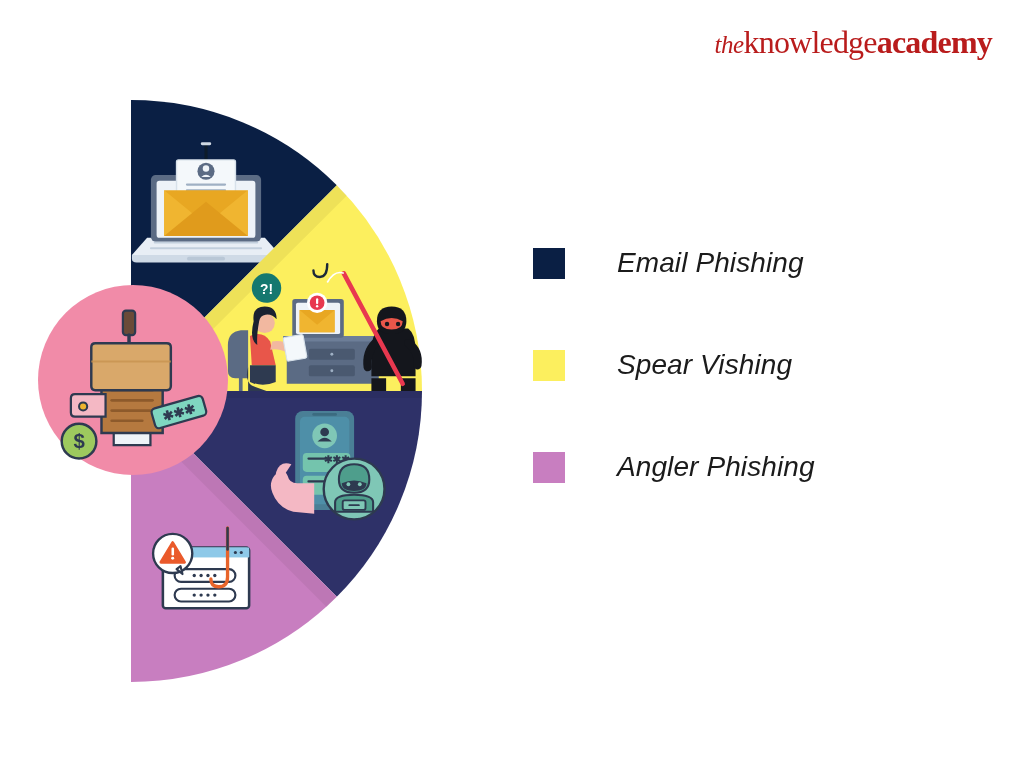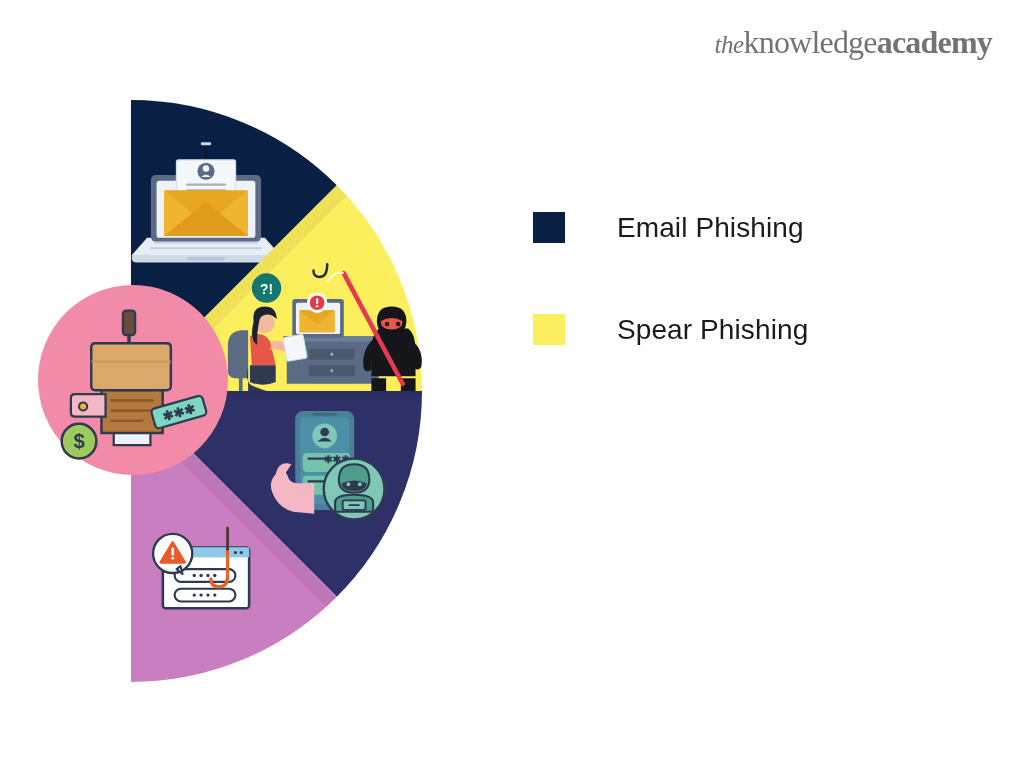--- a/index.html
+++ b/index.html
@@ -57,21 +57,23 @@
 
   
   #legend {
     position: absolute;
     left: 533px;
     top: 212px;
     width: 440px;
   }
   .legend-item {
     display: flex;
+    align-items: center;
     height: 102px;
+    font-style: italic;
   }
   .legend-swatch {
     width: 32px;
     height: 31px;
     flex: 0 0 auto;
   }
   .legend-label {
     margin-left: 52px;
     font-size: 28px;
     color: #1b1b1b;
@@ -311,31 +313,35 @@
           <text x="50" y="35" font-family="Liberation Sans, sans-serif" font-size="13" font-weight="bold" fill="#2e3a50" text-anchor="middle">✱✱✱</text>
         </g>
 
         <circle cx="-48" cy="58" r="17" fill="#9dc95e" stroke="#2e3a50" stroke-width="2.4"></circle>
         <text x="-48" y="65" font-family="Liberation Sans, sans-serif" font-size="20" font-weight="bold" fill="#2e3a50" text-anchor="middle">$</text>
       </g>
     </g>
   </svg>
 </div>
 
-<div id="brand-logo" style="color: #737373;">
+<div id="brand-logo" style="color: #b91c1c;">
   <span class="logo-the">the</span><span class="logo-knowledge">knowledge</span><span class="logo-academy">academy</span>
 </div>
 
 <div id="legend">
 
   <div class="legend-item">
     <span class="legend-swatch" style="background: rgb(10, 31, 68);"></span>
     <span class="legend-label">Email Phishing</span>
   </div>
 
   <div class="legend-item">
     <span class="legend-swatch" style="background: rgb(252, 239, 94);"></span>
-    <span class="legend-label">Spear Phishing</span>
+    <span class="legend-label">Spear Vishing</span>
   </div>
 
 
+  <div class="legend-item">
+    <span class="legend-swatch" style="background: rgb(200, 126, 192);"></span>
+    <span class="legend-label">Angler Phishing</span>
+  </div>
 
 </div>
 
 </body></html>

